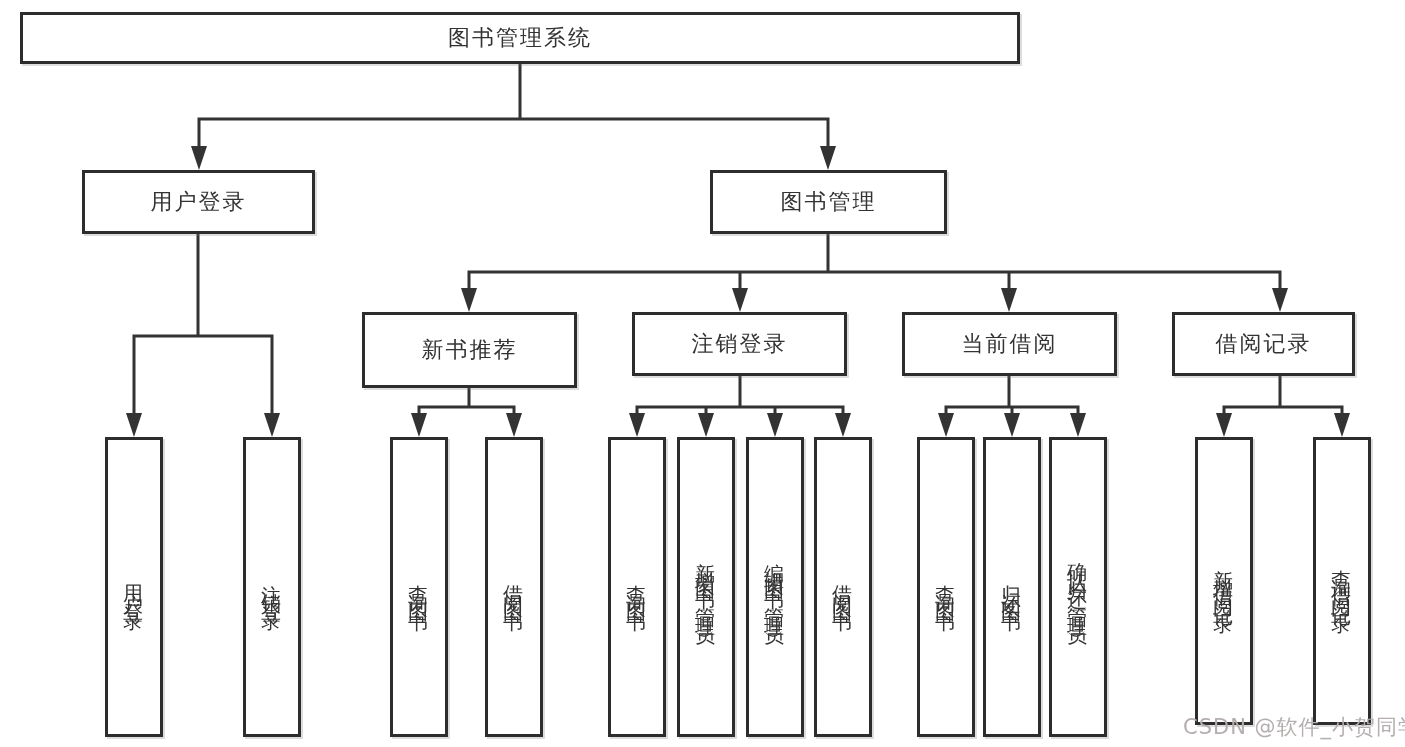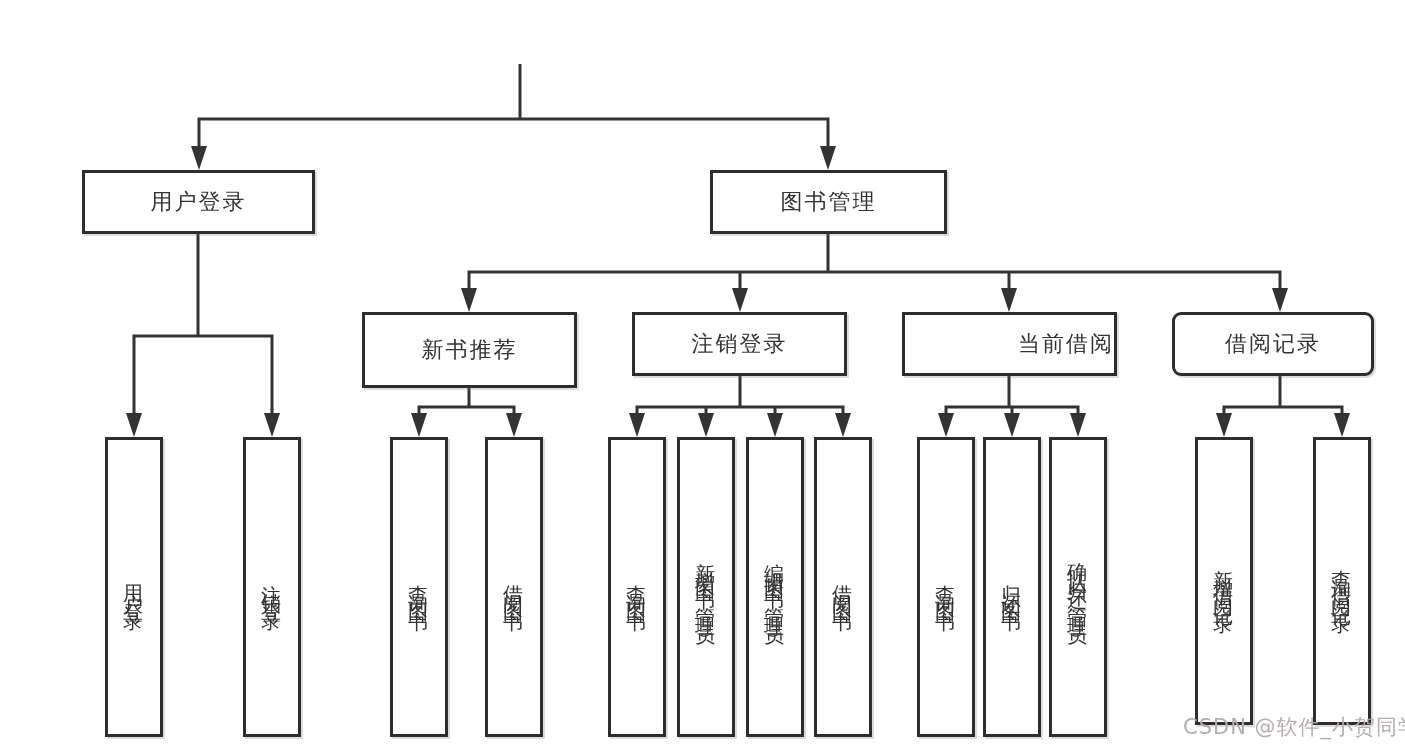--- a/index.html
+++ b/index.html
@@ -102,38 +102,41 @@
       <polygon points="767,413 783,413 775,437"></polygon>
       <polygon points="835,413 851,413 843,437"></polygon>
       <polygon points="938,413 954,413 946,437"></polygon>
       <polygon points="1004,413 1020,413 1012,437"></polygon>
       <polygon points="1070,413 1086,413 1078,437"></polygon>
       <polygon points="1216,413 1232,413 1224,437"></polygon>
       <polygon points="1334,413 1350,413 1342,437"></polygon>
     </g>
   </svg>
 
+  <div class="node node-h" style="left:20px; top:12px; width:1000px; height:52px;">
+    <span>图书管理系统</span>
+  </div>
 
   <div class="node node-h" style="left:82px; top:170px; width:233px; height:64px;">
     <span>用户登录</span>
   </div>
   <div class="node node-h" style="left:710px; top:170px; width:237px; height:64px;">
     <span>图书管理</span>
   </div>
 
   <div class="node node-h" style="left:362px; top:312px; width:215px; height:76px;">
     <span>新书推荐</span>
   </div>
   <div class="node node-h" style="left:632px; top:312px; width:215px; height:64px;">
     <span>注销登录</span>
   </div>
-  <div class="node node-h" style="left:902px; top:312px; width:215px; height:64px;justify-content:flex-end;">
+  <div class="node node-h" style="left:902px; top:312px; width:215px; height:64px;">
     <span>当前借阅</span>
   </div>
-  <div class="node node-h" style="left:1172px; top:312px; width:202px; height:64px;border-radius:9px;">
+  <div class="node node-h" style="left:1172px; top:312px; width:183px; height:64px;">
     <span>借阅记录</span>
   </div>
 
   <div class="node node-v" style="left:105px; top:437px; width:58px; height:300px;">
     <span class="vtext">用户登录</span>
   </div>
   <div class="node node-v" style="left:243px; top:437px; width:58px; height:300px;">
     <span class="vtext">注销登录</span>
   </div>
 

